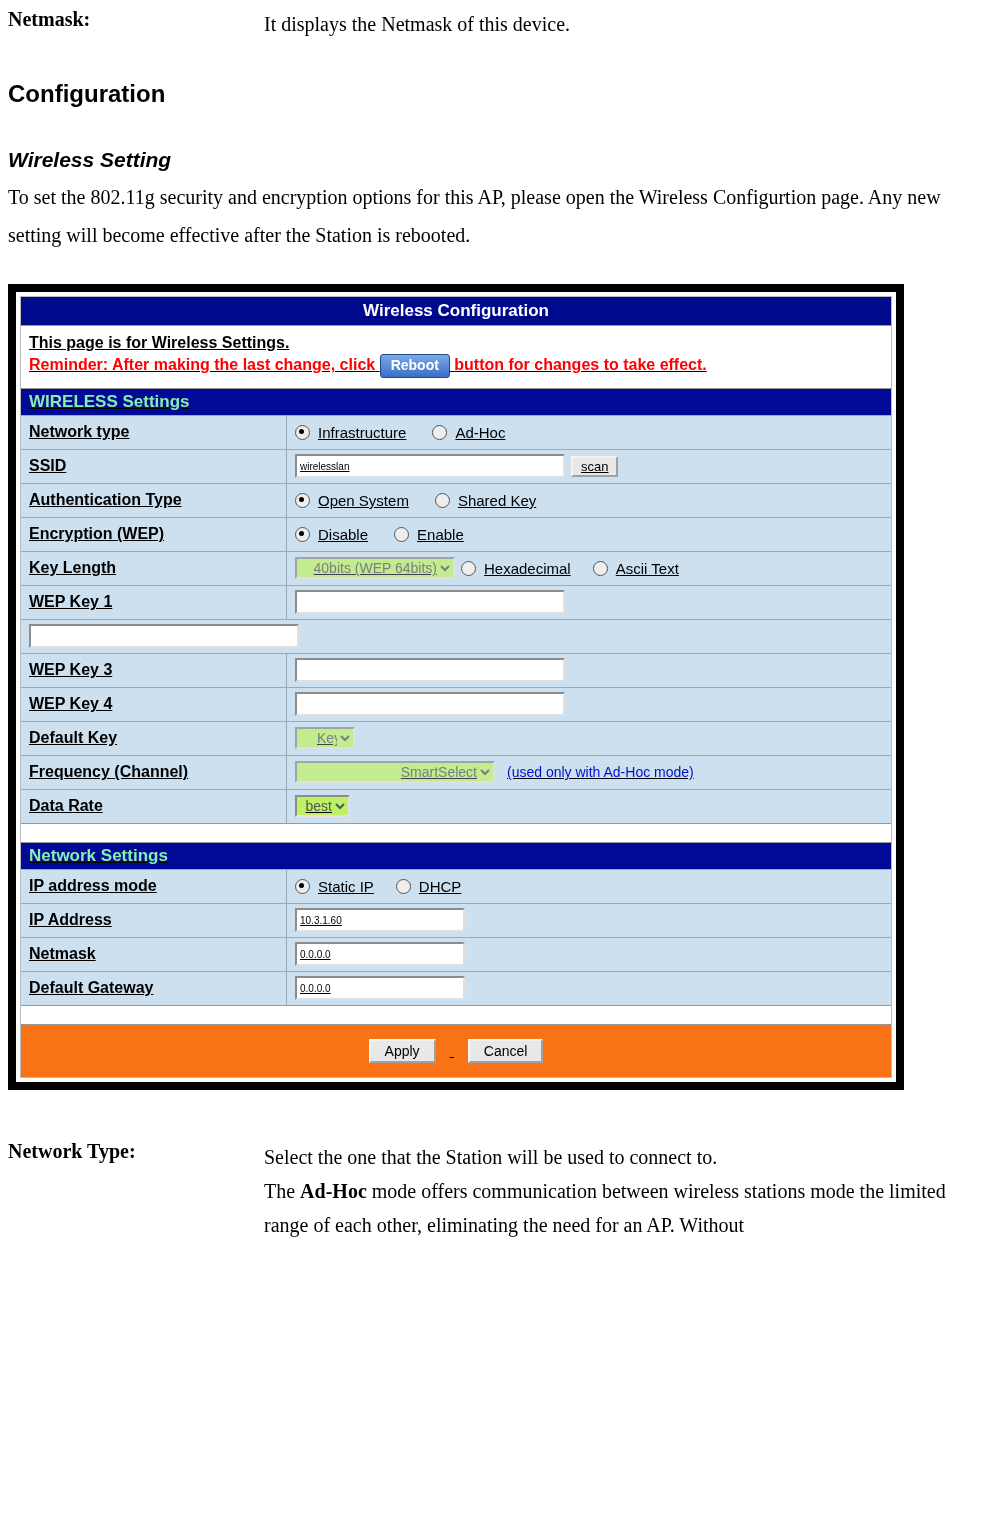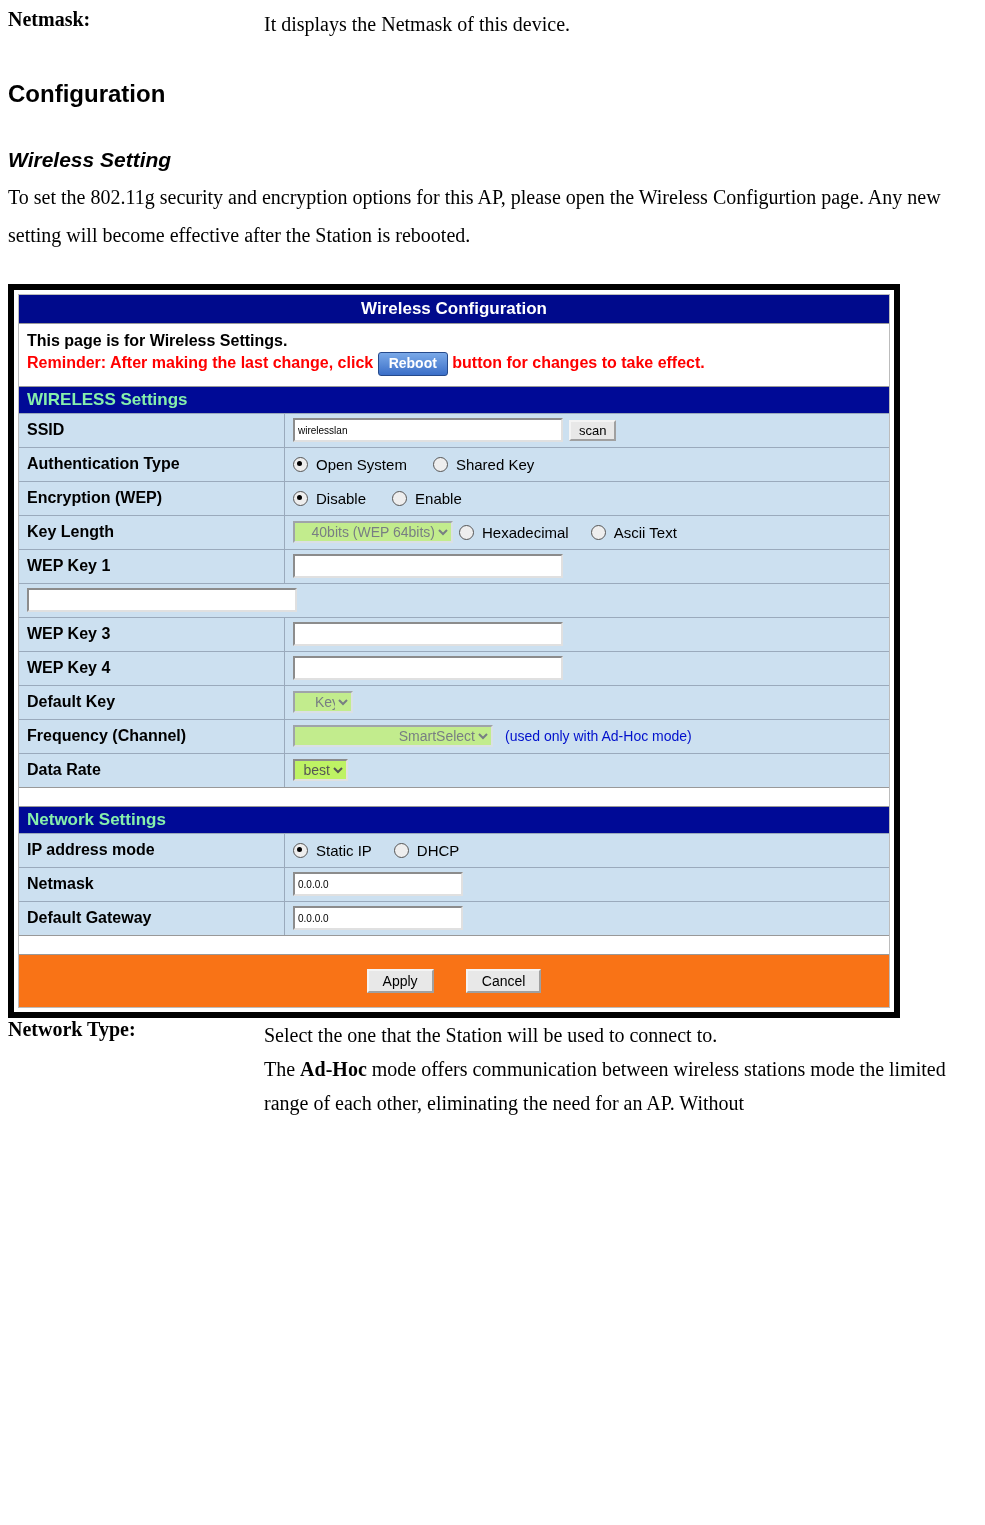--- a/index.html
+++ b/index.html
@@ -26,25 +26,27 @@
     font-weight: bold;
     font-style: italic;
     font-size: 21px;
     margin: 0 0 6px 0;
   }
   .para { line-height: 1.9; margin-bottom: 30px; }
 
   
   .screenshot {
     width: 880px;
-    border: 6px solid #000000;
+    border: 8px solid #000000;
     background: #fff;
     font-family: Tahoma, Verdana, Arial, sans-serif;
     font-size: 15px;
     color: #000;
+    margin-bottom: 50px;
+    text-decoration: underline;
   }
   .shot-inner { border: 1px solid #bcbcbc; margin: 4px; }
   .wc-title {
     background: #000a8c;
     color: #fff;
     font-weight: bold;
     text-align: center;
     padding: 4px 0;
     font-size: 17px;
   }
@@ -199,20 +201,30 @@
       <div>This page is for Wireless Settings.</div>
       <div class="reminder-red">
         <span>Reminder: After making the last change, click</span>
         <span class="inline-btn">Reboot</span>
         <span>button for changes to take effect.</span>
       </div>
     </div>
 
     <div class="section-bar">WIRELESS Settings</div>
 
+    <div class="form-row">
+      <div class="form-label">Network type</div>
+      <div class="form-field">
+        <span class="retro-radio checked"></span>
+        <span>Infrastructure</span>
+        <span style="width:14px"></span>
+        <span class="retro-radio"></span>
+        <span>Ad-Hoc</span>
+      </div>
+    </div>
 
     <div class="form-row">
       <div class="form-label">SSID</div>
       <div class="form-field">
         <input class="retro-input w-ssid" value="wirelesslan" style="">
         <button class="retro-btn small">scan</button>
       </div>
     </div>
 
     <div class="form-row">
@@ -309,20 +321,26 @@
 
     <div class="form-row">
       <div class="form-label">IP address mode</div>
       <div class="form-field">
         <span class="retro-radio checked"></span>
         <span>Static IP</span>
         <span style="width:10px"></span>
         <span class="retro-radio"></span>
         <span>DHCP</span>
       </div>
+    </div>
+    <div class="form-row">
+      <div class="form-label">IP Address</div>
+      <div class="form-field">
+          <input class="retro-input w-ip" value="10.3.1.60" style="">
+        </div>
     </div>
     <div class="form-row">
       <div class="form-label">Netmask</div>
       <div class="form-field">
           <input class="retro-input w-ip" value="0.0.0.0" style="">
         </div>
     </div>
     <div class="form-row">
       <div class="form-label">Default Gateway</div>
       <div class="form-field">

